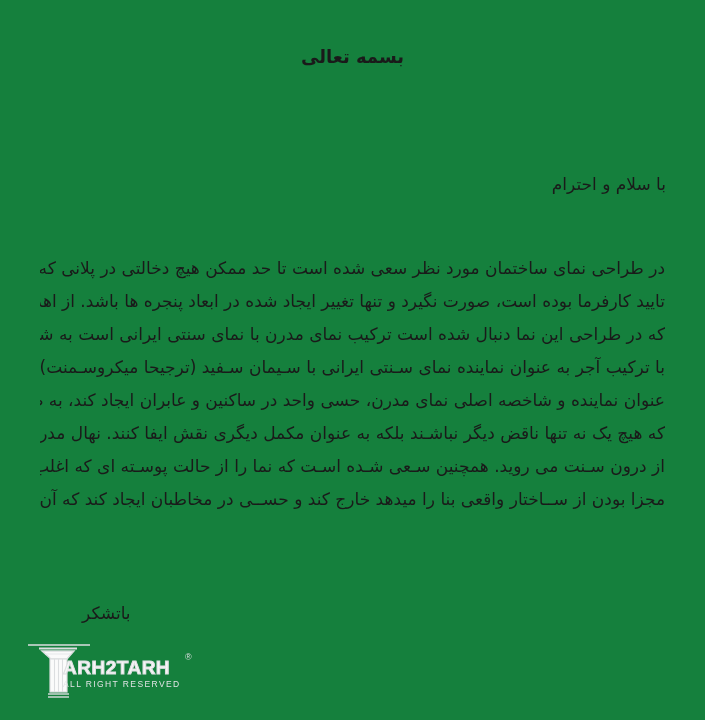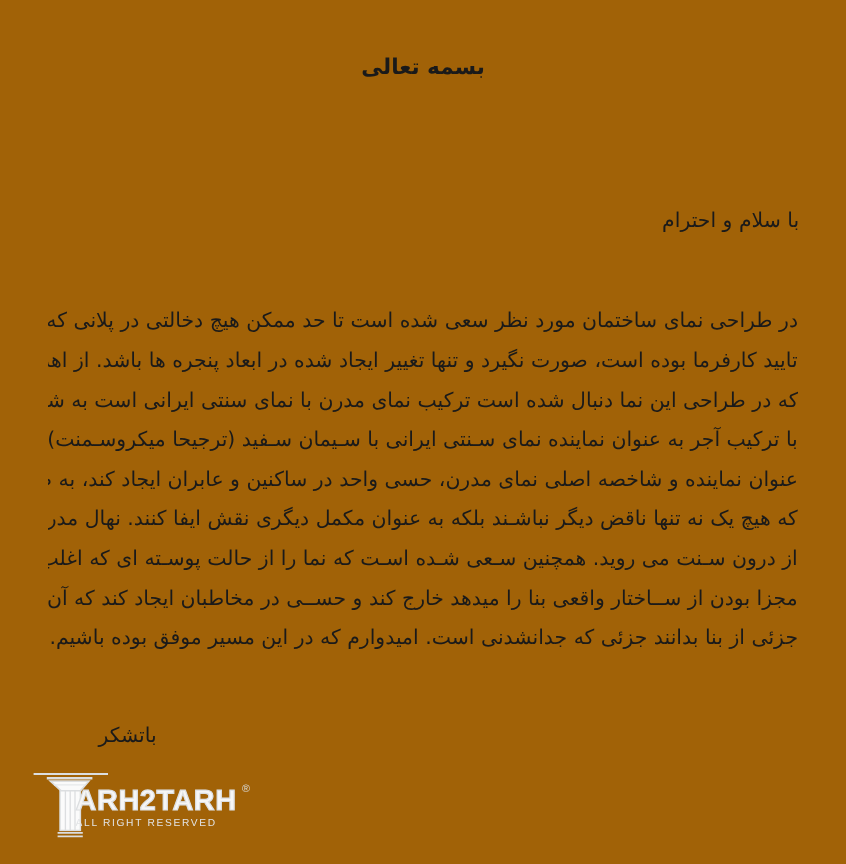--- a/index.html
+++ b/index.html
@@ -7,21 +7,21 @@
   body {
     background: #ffffff;
     font-family: "DejaVu Sans", "Liberation Sans", sans-serif;
     color: #1a1a1a;
     position: relative;
     overflow: hidden;
   }
   .page {
     position: absolute;
     inset: 0;
-    background: #a16207;
+    background: #15803d;
   }
   .bismillah {
     position: absolute;
     top: 46px;
     left: 0;
     width: 100%;
     text-align: center;
     font-size: 18px;
     font-weight: bold;
     direction: rtl;
@@ -79,21 +79,21 @@
     left: 36px;
     top: 17px;
   }
   .brand-row {
     position: relative;
     white-space: nowrap;
   }
   .brand-letters {
     font-family: "Liberation Sans", sans-serif;
     font-weight: bold;
-    font-size: 24px;
+    font-size: 19px;
     line-height: 18px;
     letter-spacing: 0.5px;
     color: #f6f6f6;
     -webkit-text-stroke: 1px #dcdee0;
     text-shadow: 0 0 0 #e8eaec;
   }
   .registered {
     position: absolute;
     top: -7px;
     right: -11px;
@@ -122,21 +122,20 @@
 
   <div class="letter-body">
     <div class="body-line">در طراحی نمای ساختمان مورد نظر سعی شده است تا حد ممکن هیچ دخالتی در پلانی که مورد</div>
     <div class="body-line">تایید کارفرما بوده است، صورت نگیرد و تنها تغییر ایجاد شده در ابعاد پنجره ها باشد. از اهدافی</div>
     <div class="body-line">که در طراحی این نما دنبال شده است ترکیب نمای مدرن با نمای سنتی ایرانی است به شکلی که</div>
     <div class="body-line">با ترکیب آجر به عنوان نماینده نمای سـنتی ایرانی با سـیمان سـفید (ترجیحا میکروسـمنت) به</div>
     <div class="body-line">عنوان نماینده و شاخصه اصلی نمای مدرن، حسی واحد در ساکنین و عابران ایجاد کند، به طوری</div>
     <div class="body-line">که هیچ یک نه تنها ناقض دیگر نباشـند بلکه به عنوان مکمل دیگری نقش ایفا کنند. نهال مدرنیته</div>
     <div class="body-line">از درون سـنت می روید. همچنین سـعی شـده اسـت که نما را از حالت پوسـته ای که اغلب حس</div>
     <div class="body-line">مجزا بودن از ســاختار واقعی بنا را میدهد خارج کند و حســی در مخاطبان ایجاد کند که آن را</div>
-    <div class="body-line last">جزئی از بنا بدانند جزئی که جدانشدنی است. امیدوارم که در این مسیر موفق بوده باشیم.</div>
   </div>
 
   <div class="signature">باتشکر</div>
 
   <div class="logo">
     <svg class="logo-column" width="64" height="58" viewBox="0 0 64 58" fill="none" xmlns="http://www.w3.org/2000/svg">
 
       <line x1="1" y1="3" x2="63" y2="3" stroke="#dcdee0" stroke-width="1.6"></line>
 
       <line x1="12" y1="6.5" x2="50" y2="6.5" stroke="#dcdee0" stroke-width="2"></line>

